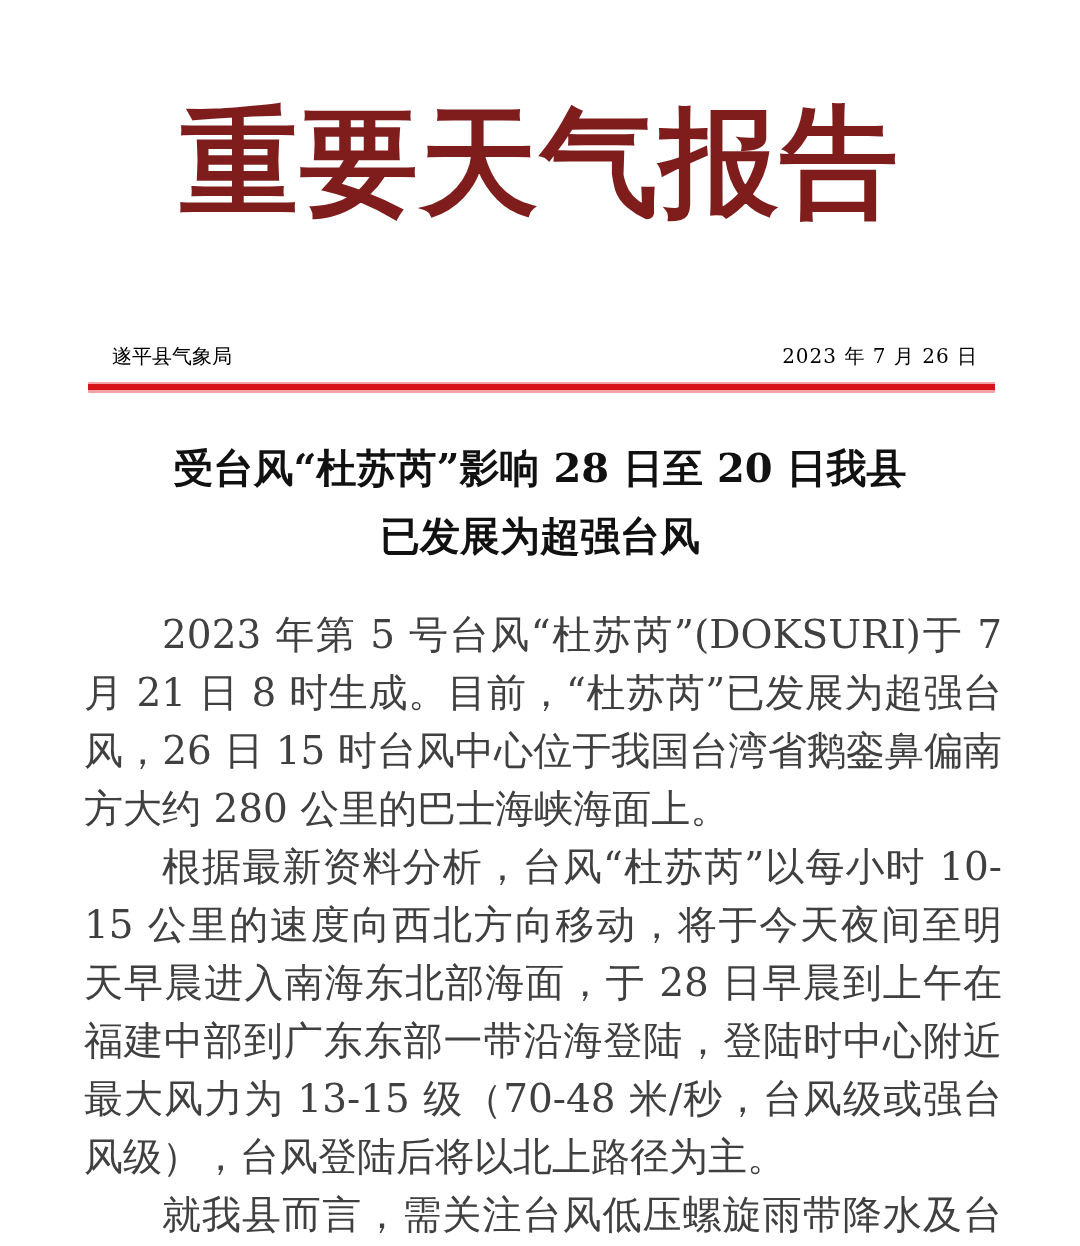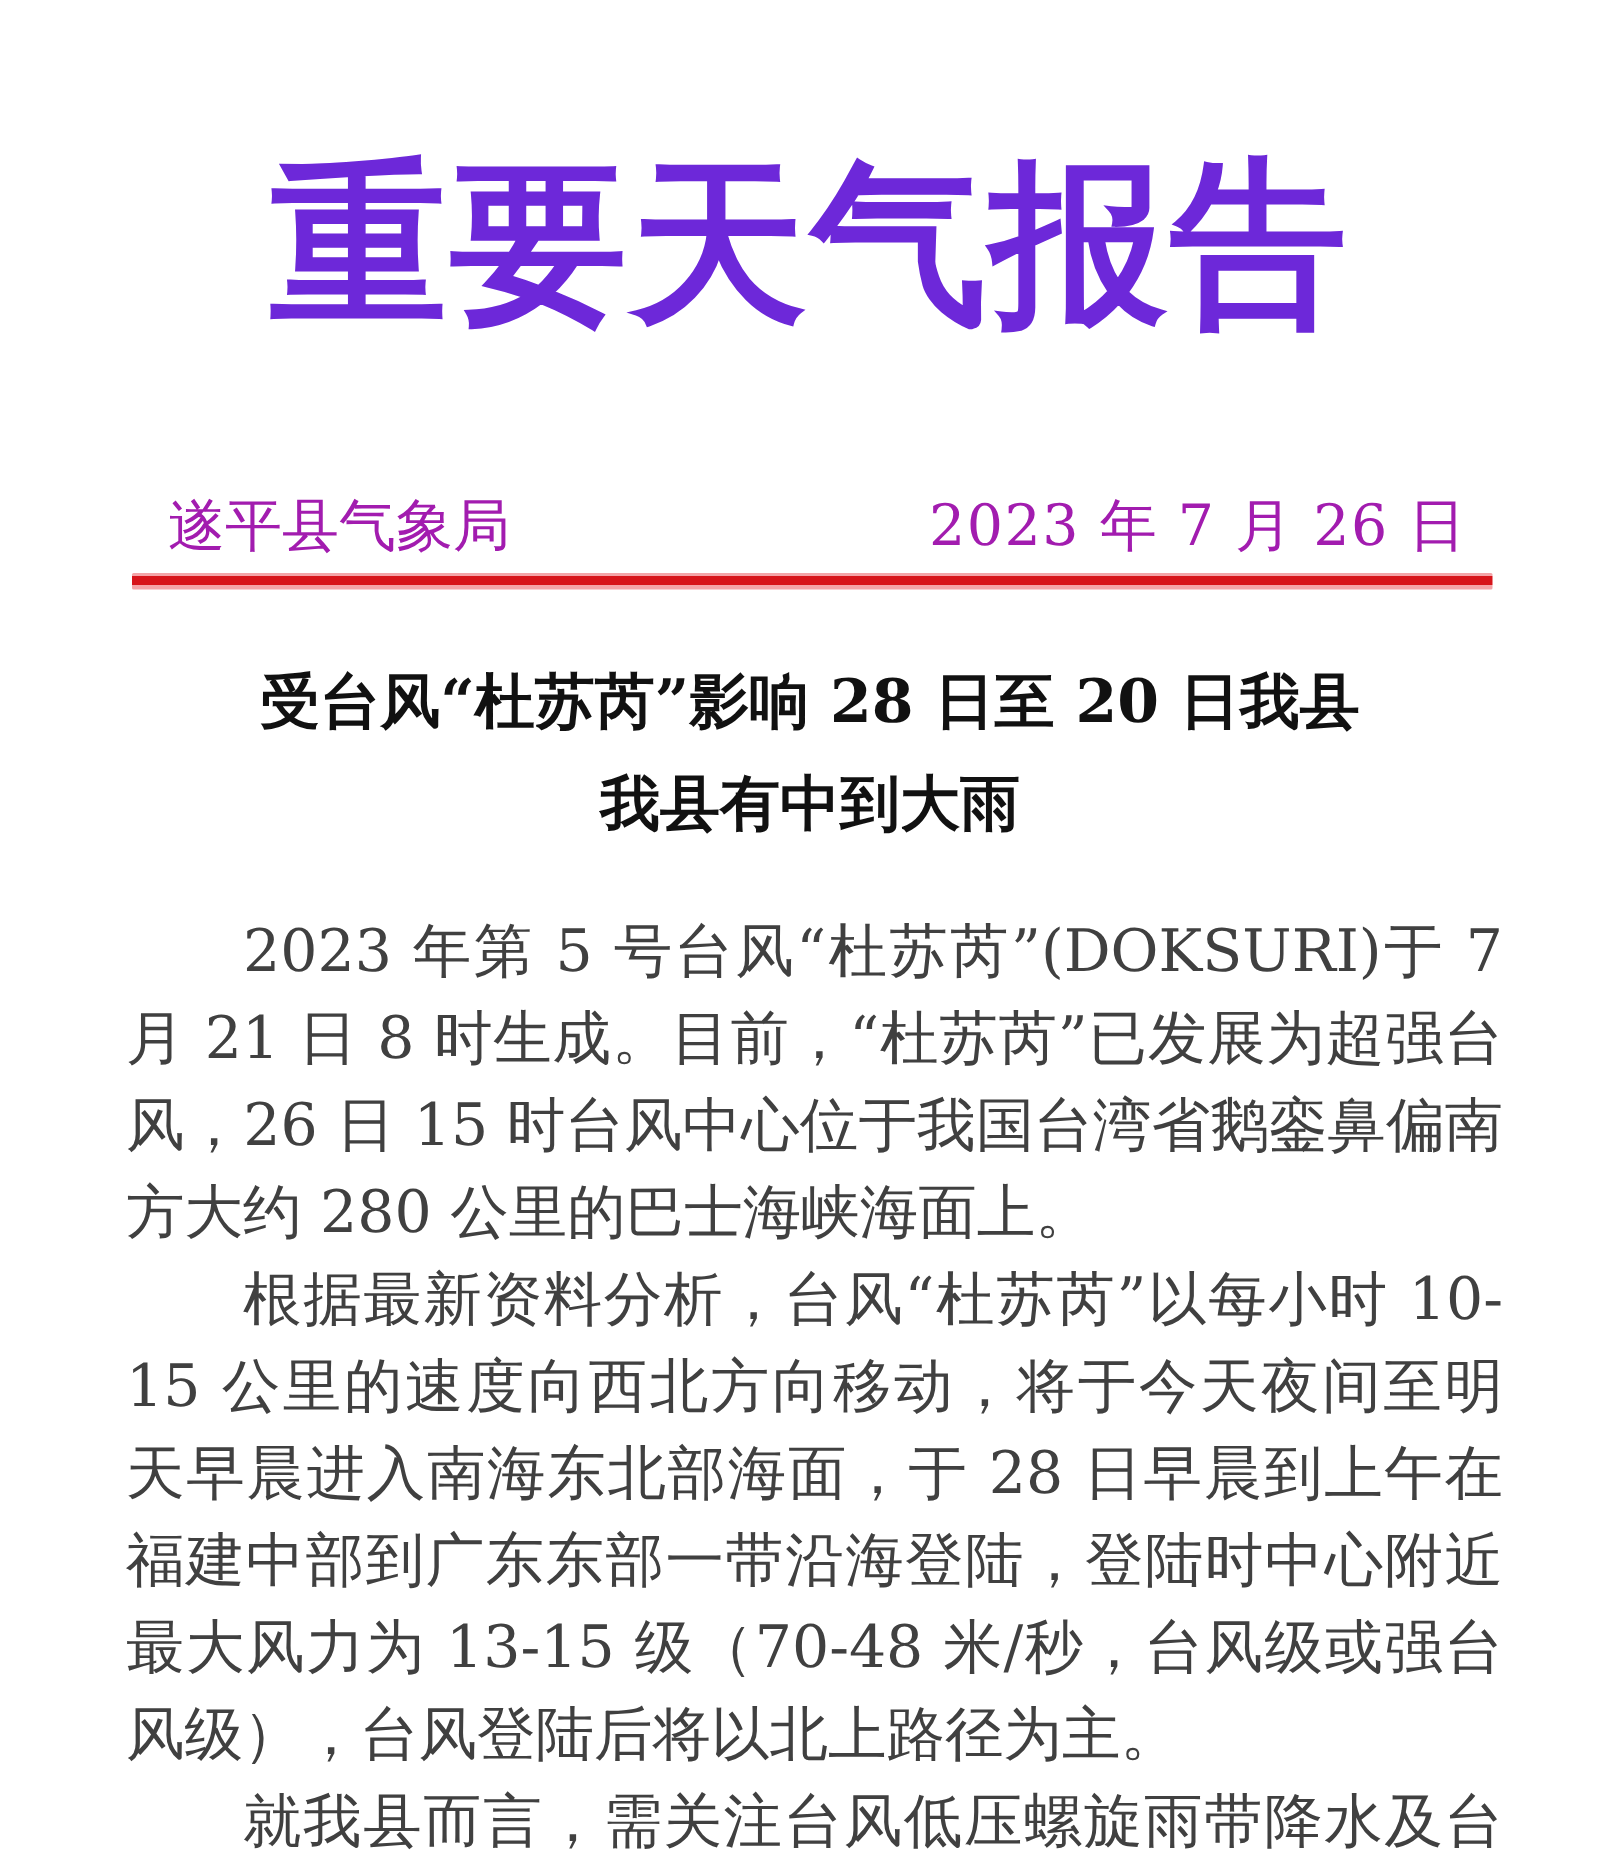--- a/index.html
+++ b/index.html
@@ -19,33 +19,33 @@
       position: absolute;
       top: 92px;
       left: 0;
       width: 1080px;
       text-align: center;
       font-family: "DejaVu Serif", "Liberation Serif", serif;
       font-weight: bold;
       font-size: 118px;
       line-height: 140px;
       letter-spacing: 2px;
-      color: #6d28d9;
+      color: #7f1d1d;
     }
     .meta-row {
       position: absolute;
       top: 336px;
       left: 112px;
       width: 866px;
       height: 40px;
       display: flex;
       justify-content: space-between;
-      align-items: flex-end;
-      font-size: 38px;
-      color: #a21caf;
+      align-items: center;
+      font-size: 20px;
+      color: #000000;
     }
     .meta-row .date {
       letter-spacing: 1px;
     }
     .red-rule {
       position: absolute;
       top: 382px;
       left: 88px;
       width: 907px;
       height: 11px;
@@ -87,20 +87,20 @@
 
 <div class="meta-row">
   <span class="issuer">遂平县气象局</span>
   <span class="date">2023 年 7 月 26 日</span>
 </div>
 
 <div class="red-rule"></div>
 
 <div class="headline">
   <div>受台风“杜苏芮”影响 28 日至 20 日我县</div>
-  <div>我县有中到大雨</div>
+  <div>已发展为超强台风</div>
 </div>
 
 <div class="body-text">
   <p>2023 年第 5 号台风“杜苏芮”(DOKSURI)于 7 月 21 日 8 时生成。目前，“杜苏芮”已发展为超强台风，26 日 15 时台风中心位于我国台湾省鹅銮鼻偏南方大约 280 公里的巴士海峡海面上。</p>
   <p>根据最新资料分析，台风“杜苏芮”以每小时 10-15 公里的速度向西北方向移动，将于今天夜间至明天早晨进入南海东北部海面，于 28 日早晨到上午在福建中部到广东东部一带沿海登陆，登陆时中心附近最大风力为 13-15 级（70-48 米/秒，台风级或强台风级），台风登陆后将以北上路径为主。</p>
   <p>就我县而言，需关注台风低压螺旋雨带降水及台风低压本体带来的风雨影响。预计 28 日夜里到 40 日白天，受台风“杜苏芮”外围东南气流及台风低压影响，我县有中到大雨、局部暴雨，过</p>
 </div>
 
 </body></html>

